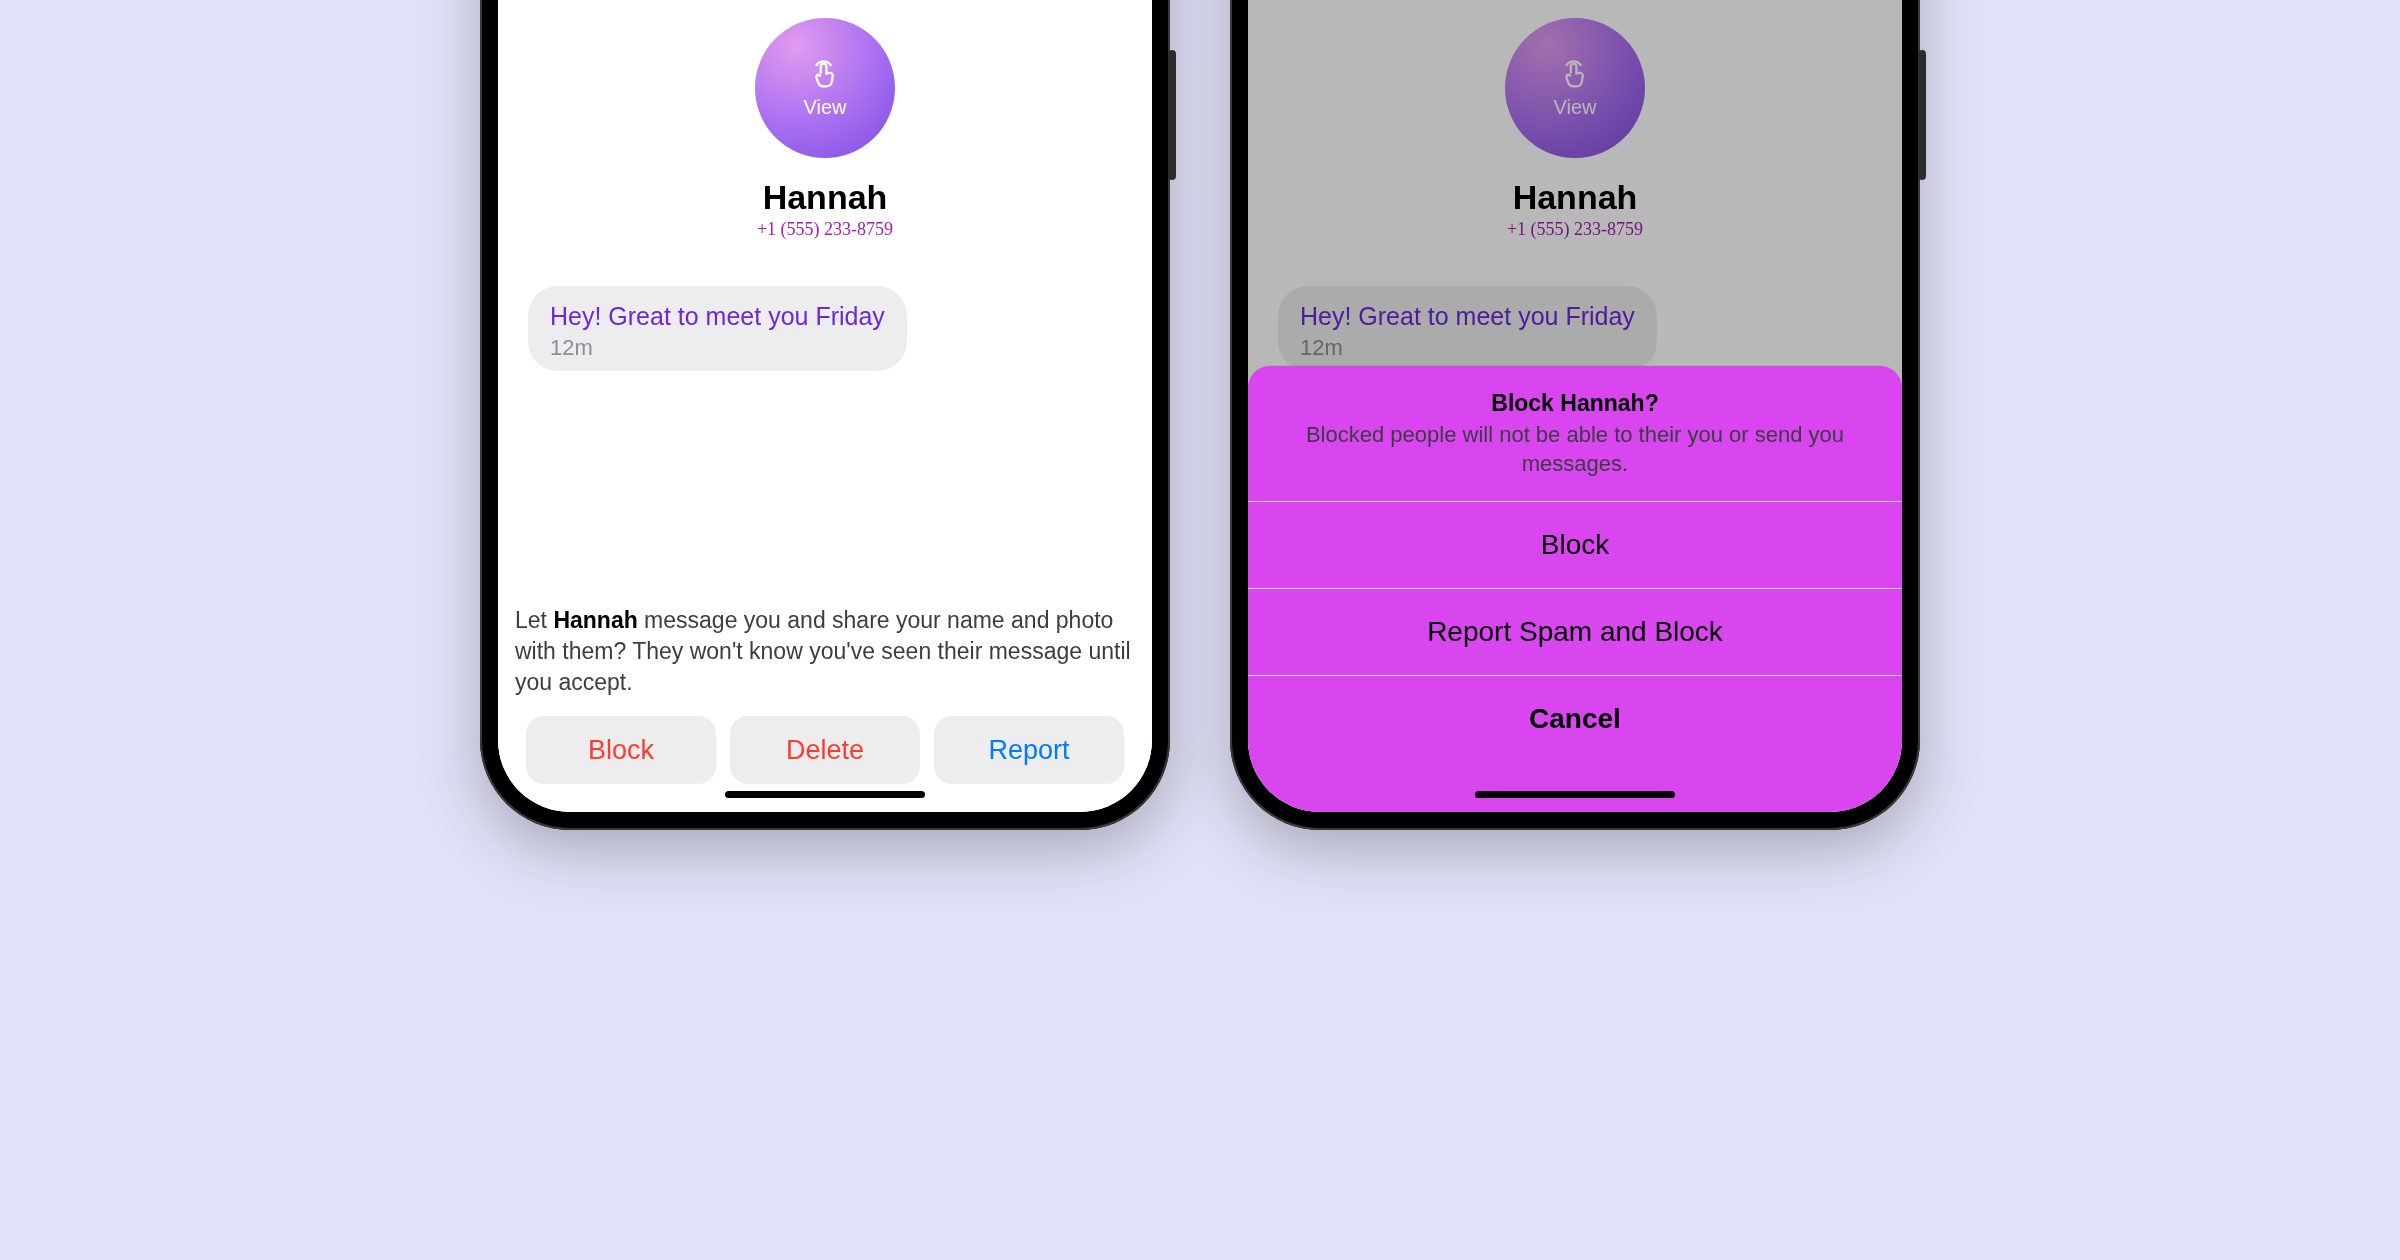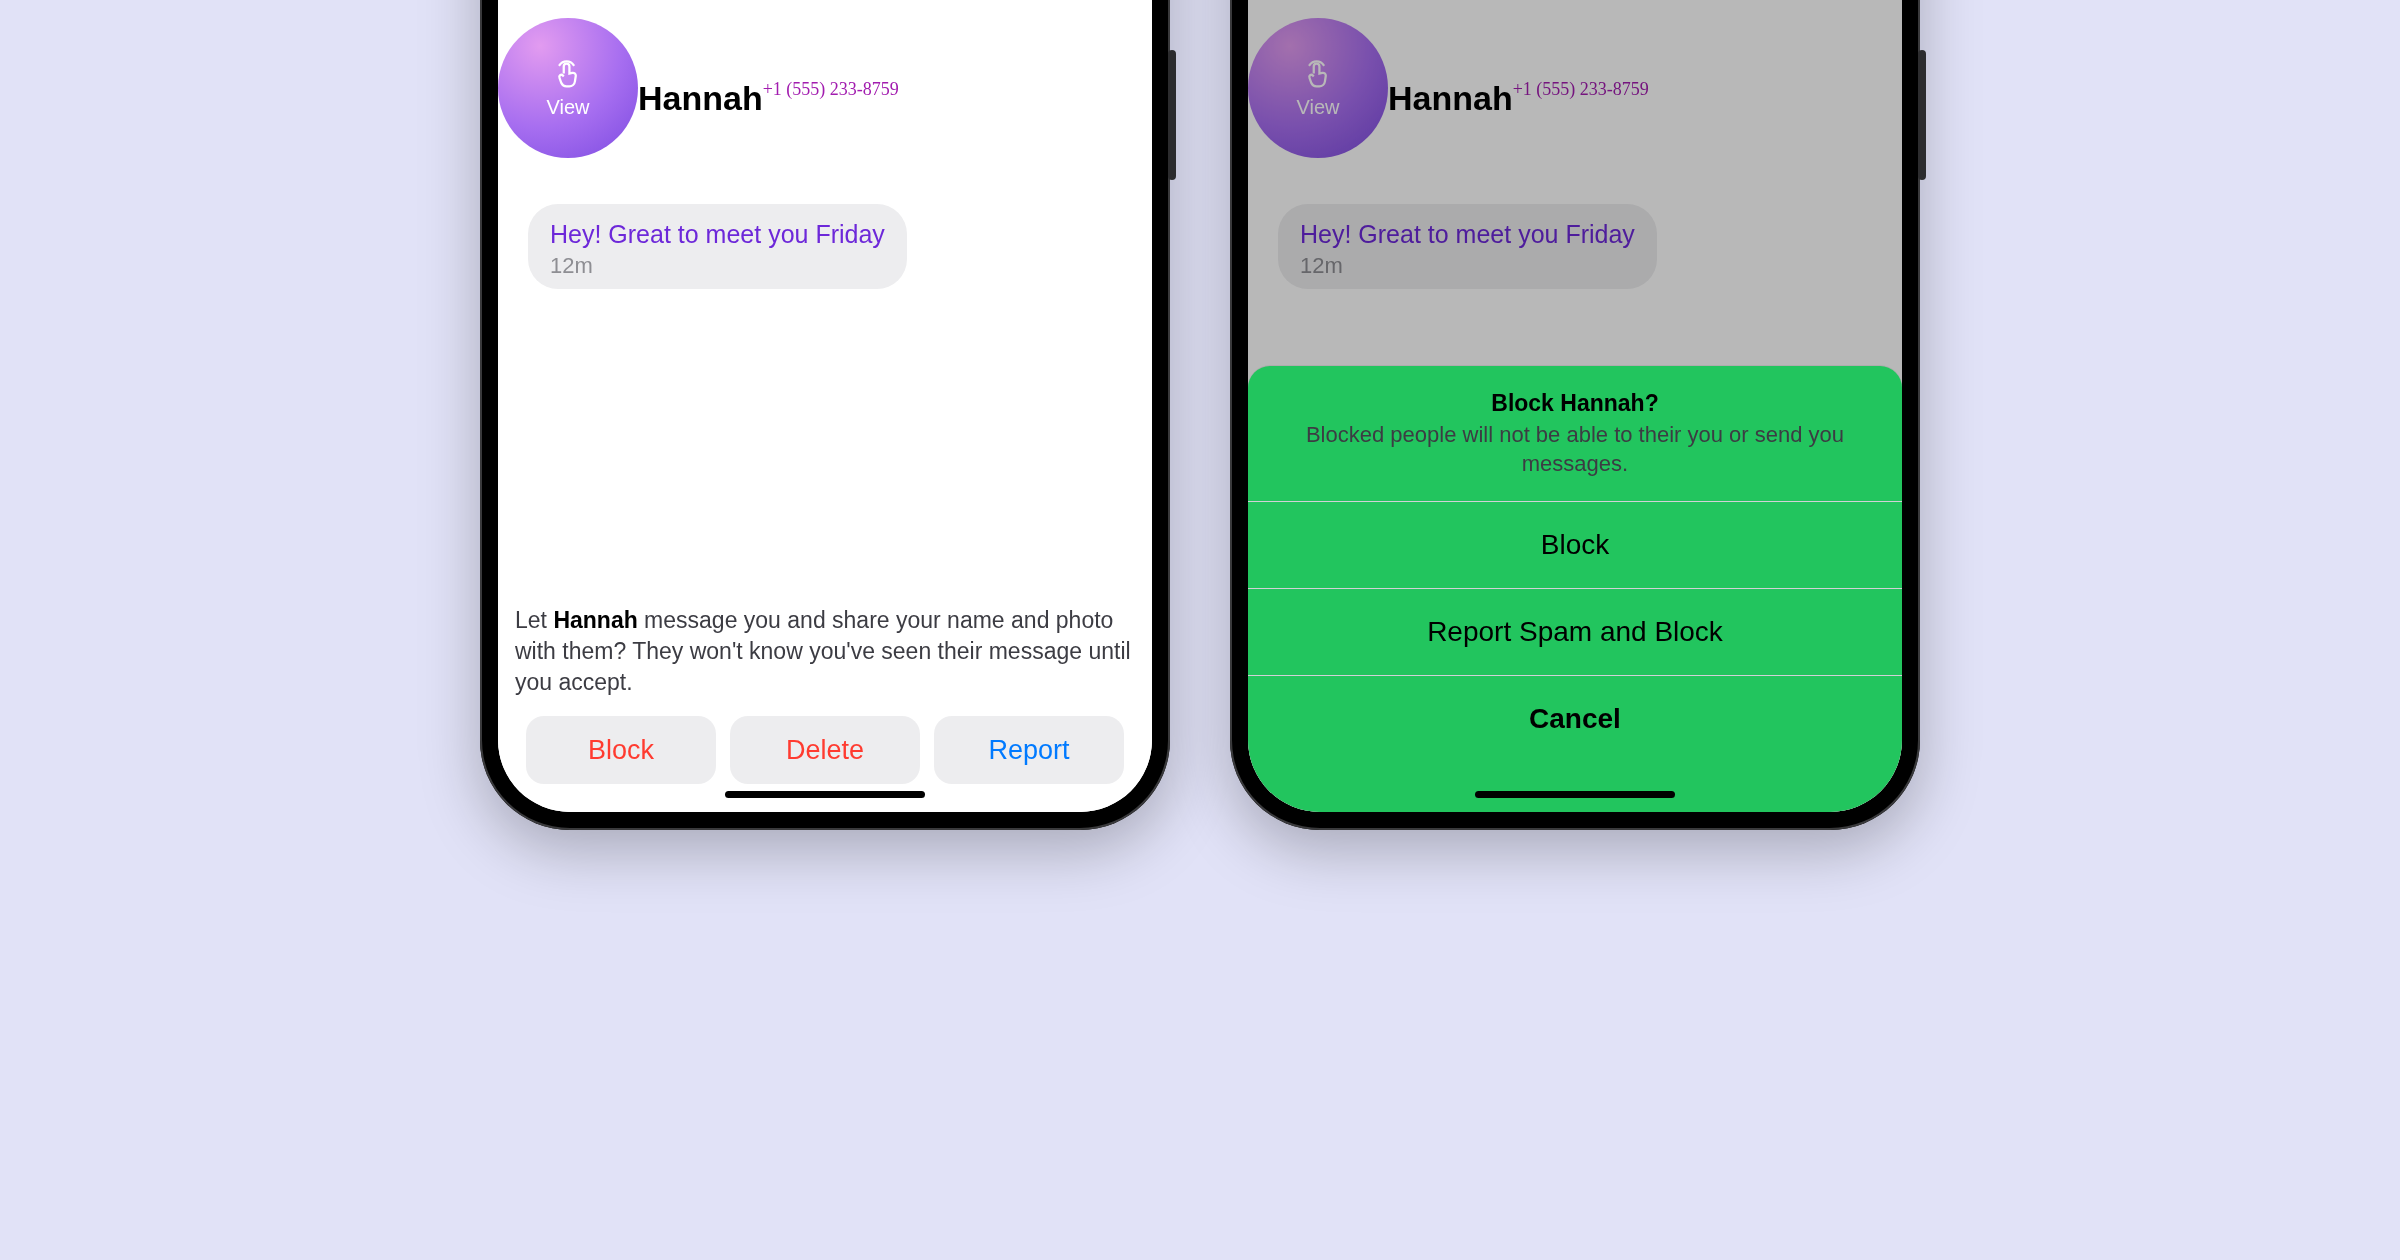--- a/index.html
+++ b/index.html
@@ -45,20 +45,21 @@
   .dimmed .screen-bg { filter: brightness(0.72); }
   .screen-bg {
     position: absolute;
     inset: 0;
     background: #fff;
     display: flex;
     flex-direction: column;
   }
   .avatar-wrap {
     display: flex;
+    flex-direction: column;
     align-items: center;
     margin-top: 370px;
   }
   .avatar {
     width: 140px;
     height: 140px;
     border-radius: 50%;
     background: radial-gradient(circle at 30% 20%, #e29bf0, #a76ef0 55%, #7b4ae0);
     display: flex;
     flex-direction: column;
@@ -117,21 +118,21 @@
     height: 7px;
     background: #000;
     border-radius: 5px;
   }
   
   .sheet {
     position: absolute;
     left: 0;
     right: 0;
     bottom: 0;
-    background: #22c55e;
+    background: #d946ef;
     border-top-left-radius: 22px;
     border-top-right-radius: 22px;
     padding-bottom: 50px;
     box-shadow: 0 -1px 0 rgba(0,0,0,0.06);
   }
   .sheet-header {
     text-align: center;
     padding: 24px 40px 22px 40px;
   }
   .sheet-title { font-size: 23px; font-weight: 600; color: #000; }

